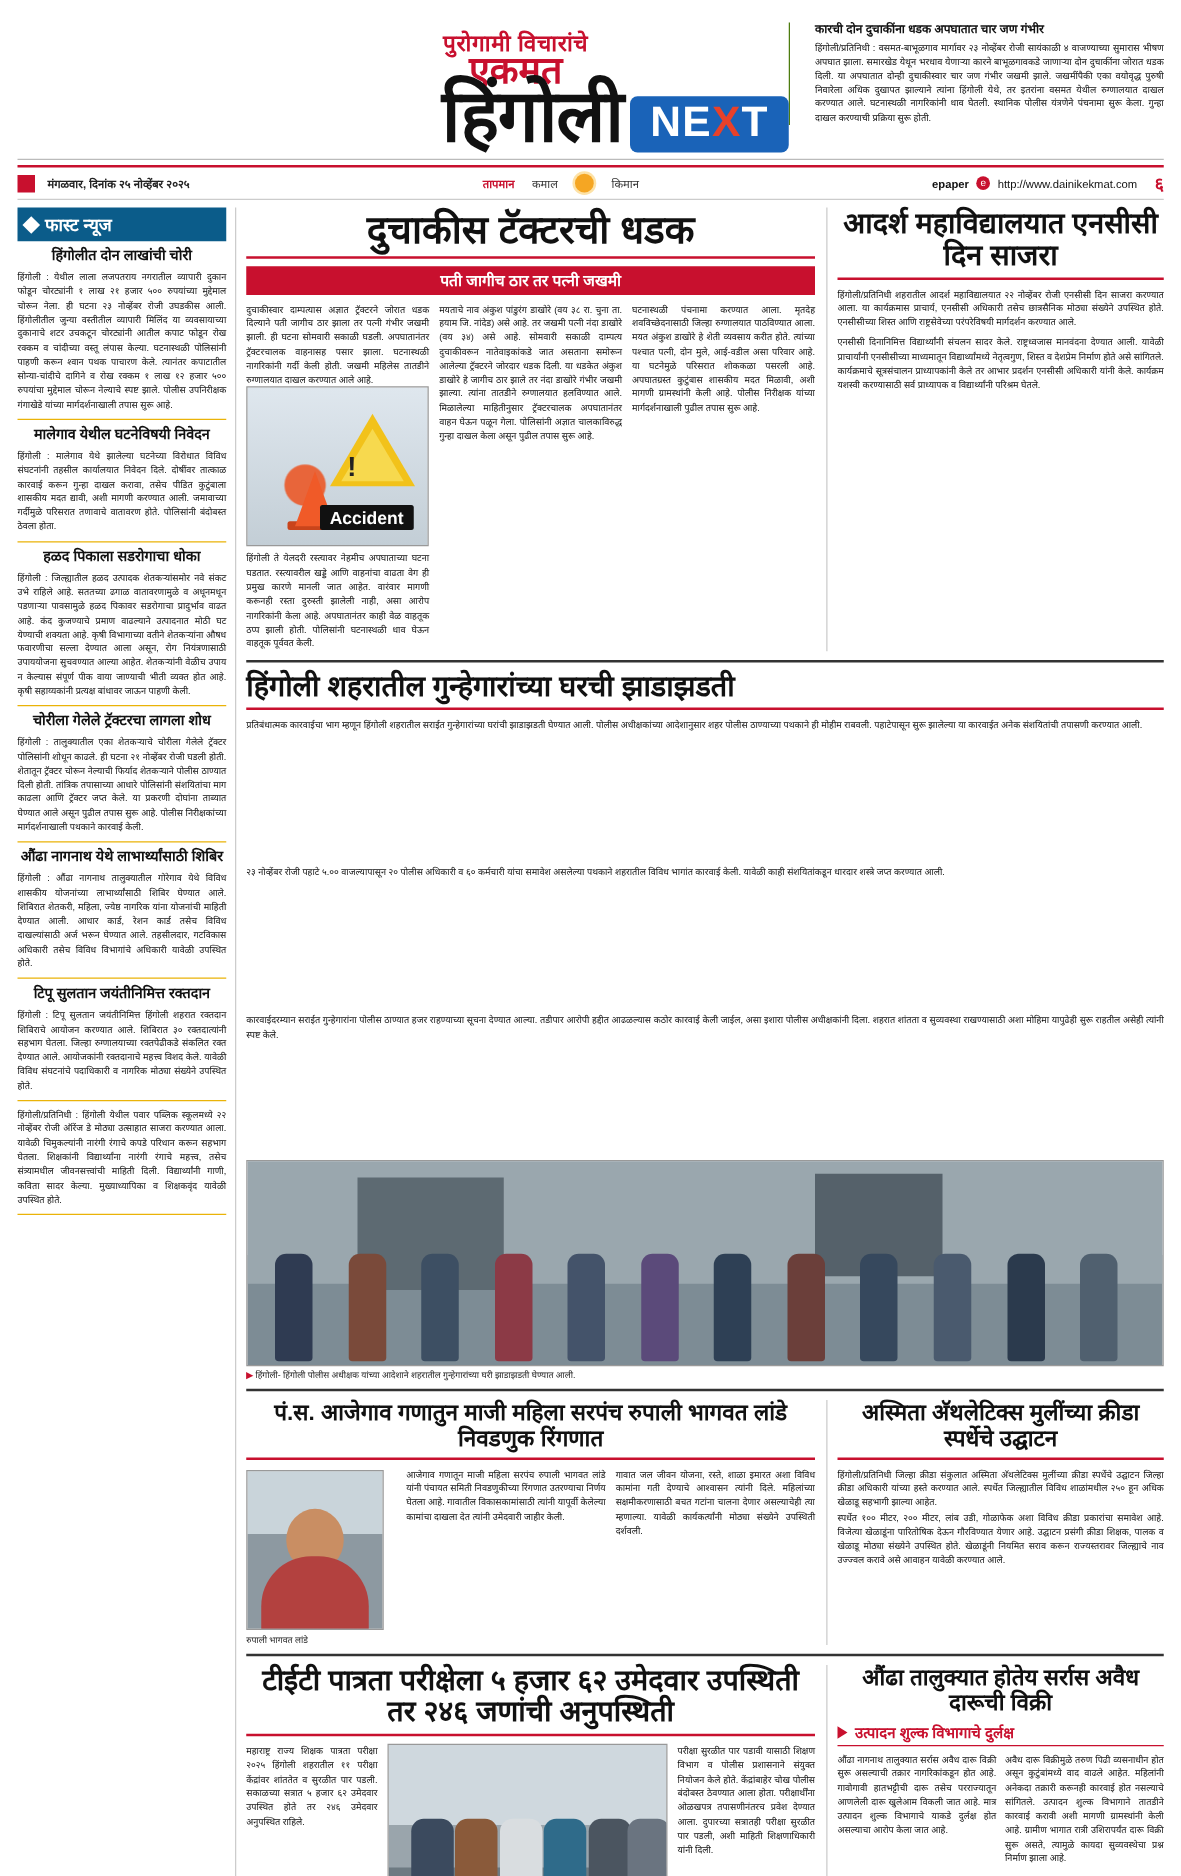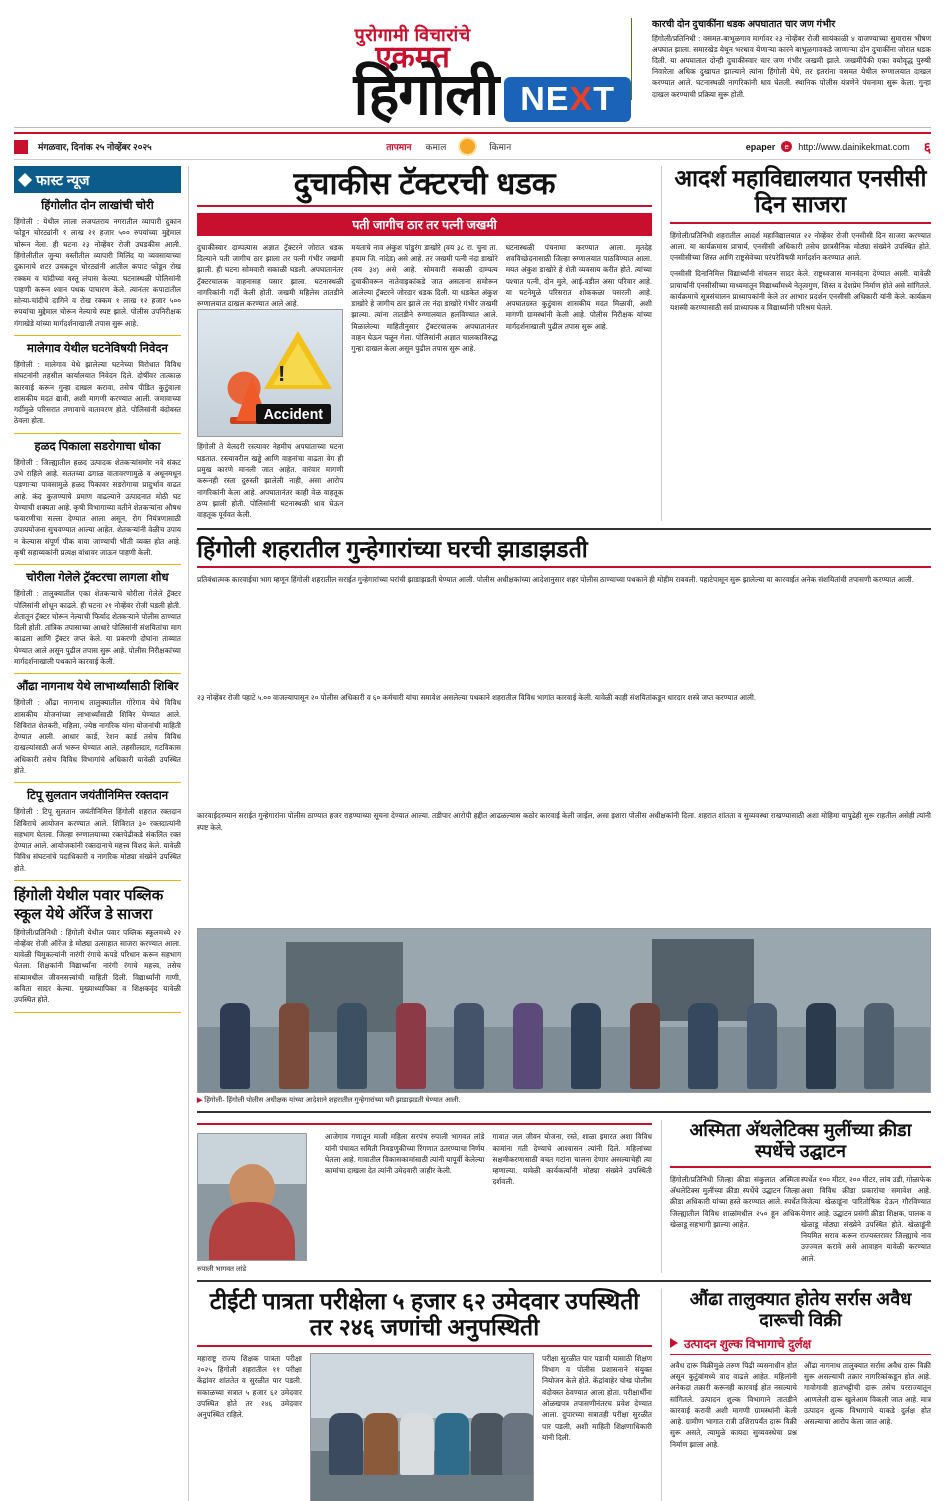--- a/index.html
+++ b/index.html
@@ -356,21 +356,20 @@
       </div>
       <div class="ln-item">
         <div class="ln-title">औंढा नागनाथ येथे लाभार्थ्यांसाठी शिबिर</div>
         <div class="ln-body">हिंगोली : औंढा नागनाथ तालुक्यातील गोरेगाव येथे विविध शासकीय योजनांच्या लाभार्थ्यांसाठी शिबिर घेण्यात आले. शिबिरात शेतकरी, महिला, ज्येष्ठ नागरिक यांना योजनांची माहिती देण्यात आली. आधार कार्ड, रेशन कार्ड तसेच विविध दाखल्यांसाठी अर्ज भरून घेण्यात आले. तहसीलदार, गटविकास अधिकारी तसेच विविध विभागांचे अधिकारी यावेळी उपस्थित होते.</div>
       </div>
       <div class="ln-item">
         <div class="ln-title">टिपू सुलतान जयंतीनिमित्त रक्तदान</div>
         <div class="ln-body">हिंगोली : टिपू सुलतान जयंतीनिमित्त हिंगोली शहरात रक्तदान शिबिराचे आयोजन करण्यात आले. शिबिरात ३० रक्तदात्यांनी सहभाग घेतला. जिल्हा रुग्णालयाच्या रक्तपेढीकडे संकलित रक्त देण्यात आले. आयोजकांनी रक्तदानाचे महत्त्व विशद केले. यावेळी विविध संघटनांचे पदाधिकारी व नागरिक मोठ्या संख्येने उपस्थित होते.</div>
       </div>
       <div class="ln-item">
-        <div class="ln-title big">हिंगोली येथील पवार पब्लिक स्कूल येथे ऑरेंज डे साजरा</div>
         <div class="ln-body">हिंगोली/प्रतिनिधी : हिंगोली येथील पवार पब्लिक स्कूलमध्ये २२ नोव्हेंबर रोजी ऑरेंज डे मोठ्या उत्साहात साजरा करण्यात आला. यावेळी चिमुकल्यांनी नारंगी रंगाचे कपडे परिधान करून सहभाग घेतला. शिक्षकांनी विद्यार्थ्यांना नारंगी रंगाचे महत्त्व, तसेच संत्र्यामधील जीवनसत्त्वांची माहिती दिली. विद्यार्थ्यांनी गाणी, कविता सादर केल्या. मुख्याध्यापिका व शिक्षकवृंद यावेळी उपस्थित होते.</div>
       </div>
     </div>
 
     <div class="col-main">
 
       <div class="main-split">
         <div class="ms-left">
           <div class="lead-head">दुचाकीस टॅक्टरची धडक</div>
           <div class="rule-red"></div>
@@ -438,37 +437,38 @@
               <span class="caption-red">▶&nbsp;</span><span>हिंगोली- हिंगोली पोलीस अधीक्षक यांच्या आदेशाने शहरातील गुन्हेगारांच्या घरी झाडाझडती घेण्यात आली.</span>
             </div>
           </div>
         </div>
       </div>
 
       <div class="hr-thick"></div>
 
       <div class="main-split">
         <div class="ms-left">
+          <div class="head3">पं.स. आजेगाव गणातुन माजी महिला सरपंच रुपाली भागवत लांडे निवडणुक रिंगणात</div>
           <div class="rule-red"></div>
           <div style="display:flex; gap:8px;">
             <div style="flex:0 0 120px;">
               <div class="ph-portrait">
                 <div class="face"></div>
                 <div class="body"></div>
               </div>
               <div class="ph-caption" style="clear:both;">रुपाली भागवत लांडे</div>
             </div>
             <div class="body-text" style="flex:1;">आजेगाव गणातून माजी महिला सरपंच रुपाली भागवत लांडे यांनी पंचायत समिती निवडणुकीच्या रिंगणात उतरण्याचा निर्णय घेतला आहे. गावातील विकासकामांसाठी त्यांनी यापूर्वी केलेल्या कामांचा दाखला देत त्यांनी उमेदवारी जाहीर केली.</div>
             <div class="body-text" style="flex:1;">गावात जल जीवन योजना, रस्ते, शाळा इमारत अशा विविध कामांना गती देण्याचे आश्वासन त्यांनी दिले. महिलांच्या सक्षमीकरणासाठी बचत गटांना चालना देणार असल्याचेही त्या म्हणाल्या. यावेळी कार्यकर्त्यांनी मोठ्या संख्येने उपस्थिती दर्शवली.</div>
           </div>
         </div>
         <div class="ms-right">
           <div class="head3">अस्मिता अ‍ॅथलेटिक्स मुलींच्या क्रीडा स्पर्धेचे उद्घाटन</div>
           <div class="rule-red"></div>
-          <div style="display:flex; gap:1px;">
+          <div style="display:flex; gap:1px;flex-direction:column;">
             <div class="body-text" style="flex:1;">हिंगोली/प्रतिनिधी
 
 जिल्हा क्रीडा संकुलात अस्मिता अ‍ॅथलेटिक्स मुलींच्या क्रीडा स्पर्धेचे उद्घाटन जिल्हा क्रीडा अधिकारी यांच्या हस्ते करण्यात आले. स्पर्धेत जिल्ह्यातील विविध शाळांमधील २५० हून अधिक खेळाडू सहभागी झाल्या आहेत.</div>
             <div class="body-text" style="flex:1;">स्पर्धेत १०० मीटर, २०० मीटर, लांब उडी, गोळाफेक अशा विविध क्रीडा प्रकारांचा समावेश आहे. विजेत्या खेळाडूंना पारितोषिक देऊन गौरविण्यात येणार आहे. उद्घाटन प्रसंगी क्रीडा शिक्षक, पालक व खेळाडू मोठ्या संख्येने उपस्थित होते. खेळाडूंनी नियमित सराव करून राज्यस्तरावर जिल्ह्याचे नाव उज्ज्वल करावे असे आवाहन यावेळी करण्यात आले.</div>
           </div>
         </div>
       </div>
 
       <div class="hr-thick"></div>
 
@@ -497,22 +497,22 @@
           </div>
         </div>
 
         <div class="ms-right">
           <div class="head3">औंढा तालुक्यात होतेय सर्रास अवैध दारूची विक्री</div>
           <div class="mini-bar">
             <span class="tri"></span>
             <span>उत्पादन शुल्क विभागाचे दुर्लक्ष</span>
           </div>
           <div style="display:flex; gap:7px;">
+            <div class="body-text" style="flex:1;">औंढा नागनाथ तालुक्यात सर्रास अवैध दारू विक्री सुरू असल्याची तक्रार नागरिकांकडून होत आहे. गावोगावी हातभट्टीची दारू तसेच परराज्यातून आणलेली दारू खुलेआम विकली जात आहे. मात्र उत्पादन शुल्क विभागाचे याकडे दुर्लक्ष होत असल्याचा आरोप केला जात आहे.</div>
             <div class="body-text" style="flex:1;">अवैध दारू विक्रीमुळे तरुण पिढी व्यसनाधीन होत असून कुटुंबांमध्ये वाद वाढले आहेत. महिलांनी अनेकदा तक्रारी करूनही कारवाई होत नसल्याचे सांगितले. उत्पादन शुल्क विभागाने तातडीने कारवाई करावी अशी मागणी ग्रामस्थांनी केली आहे. ग्रामीण भागात रात्री उशिरापर्यंत दारू विक्री सुरू असते, त्यामुळे कायदा सुव्यवस्थेचा प्रश्न निर्माण झाला आहे.</div>
-            <div class="body-text" style="flex:1;">औंढा नागनाथ तालुक्यात सर्रास अवैध दारू विक्री सुरू असल्याची तक्रार नागरिकांकडून होत आहे. गावोगावी हातभट्टीची दारू तसेच परराज्यातून आणलेली दारू खुलेआम विकली जात आहे. मात्र उत्पादन शुल्क विभागाचे याकडे दुर्लक्ष होत असल्याचा आरोप केला जात आहे.</div>
           </div>
         </div>
       </div>
 
     </div>
   </div>
 
   <div class="footline"></div>
   <div class="colorbar">
     <div style="background:#00aeef;"></div>

